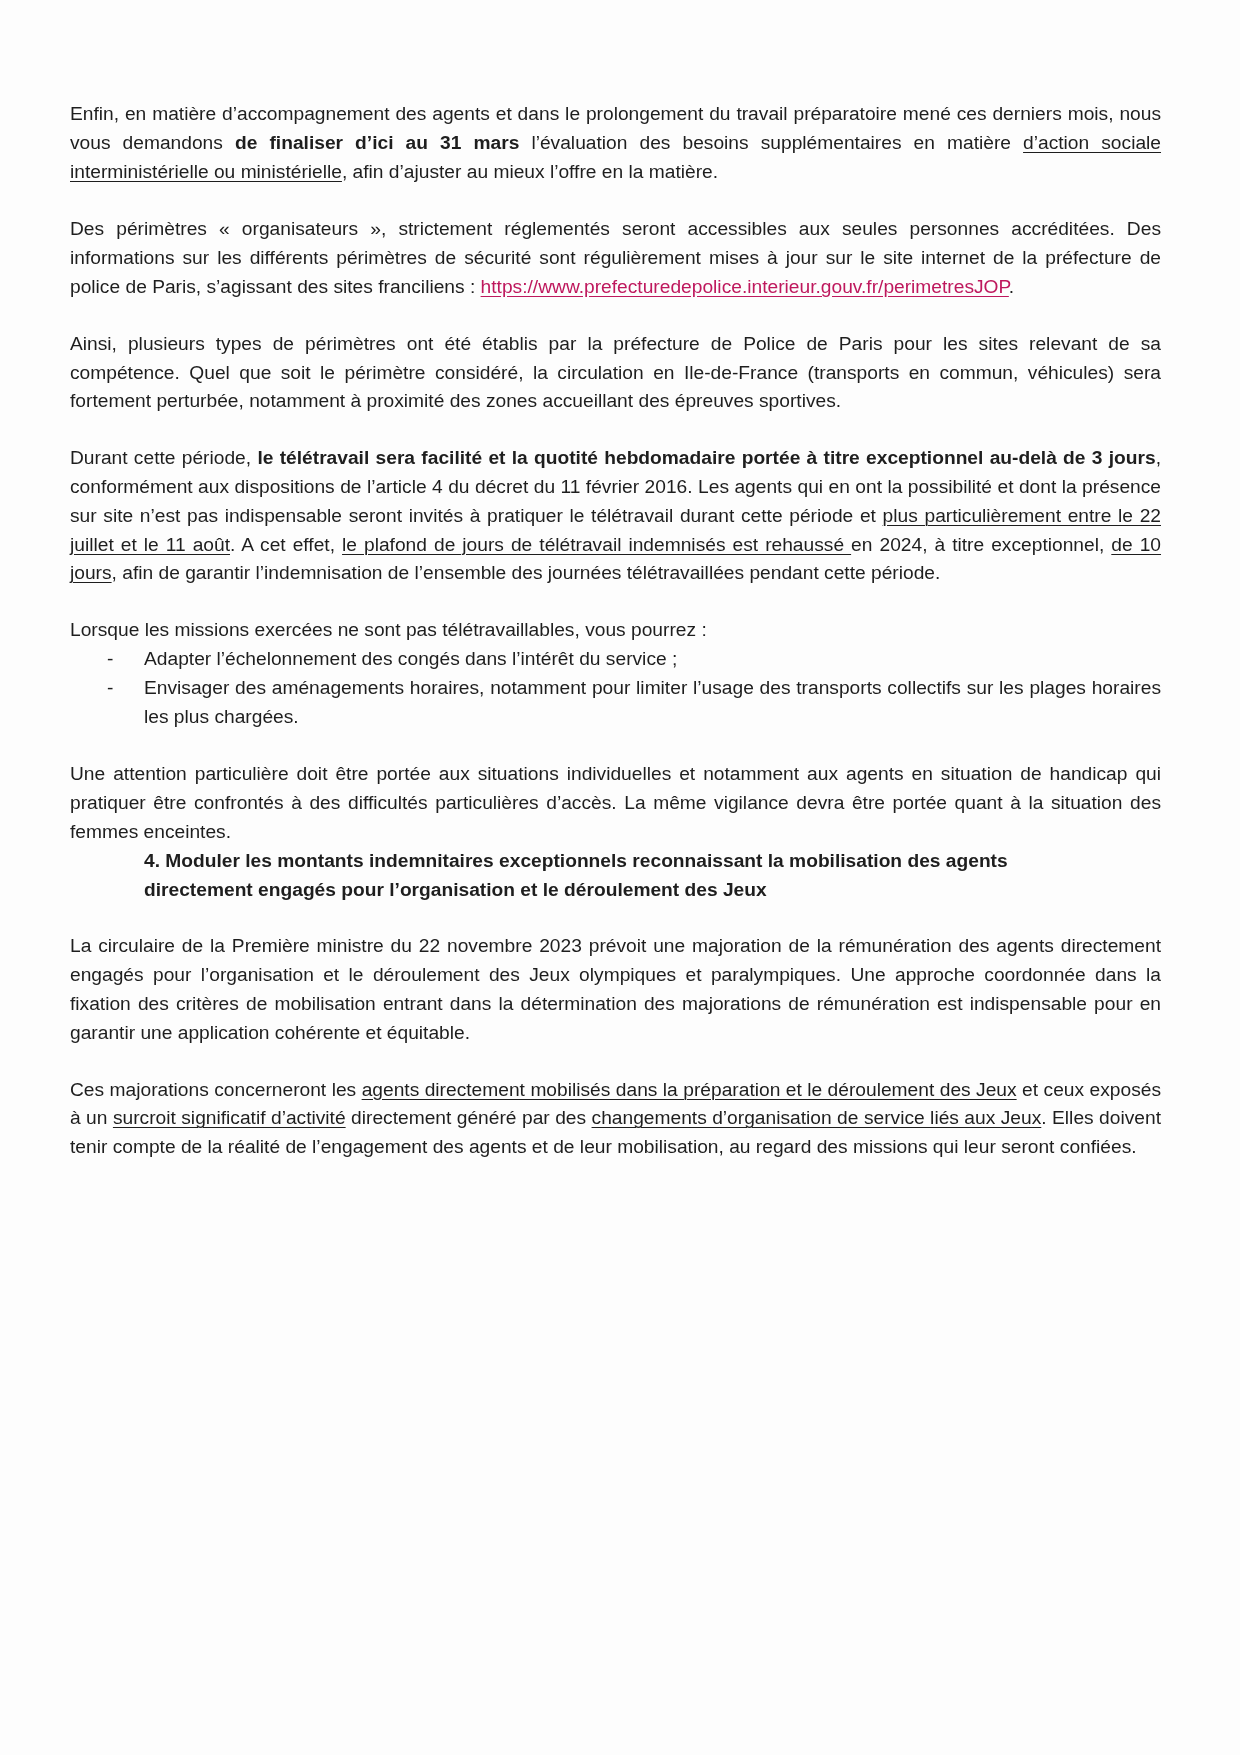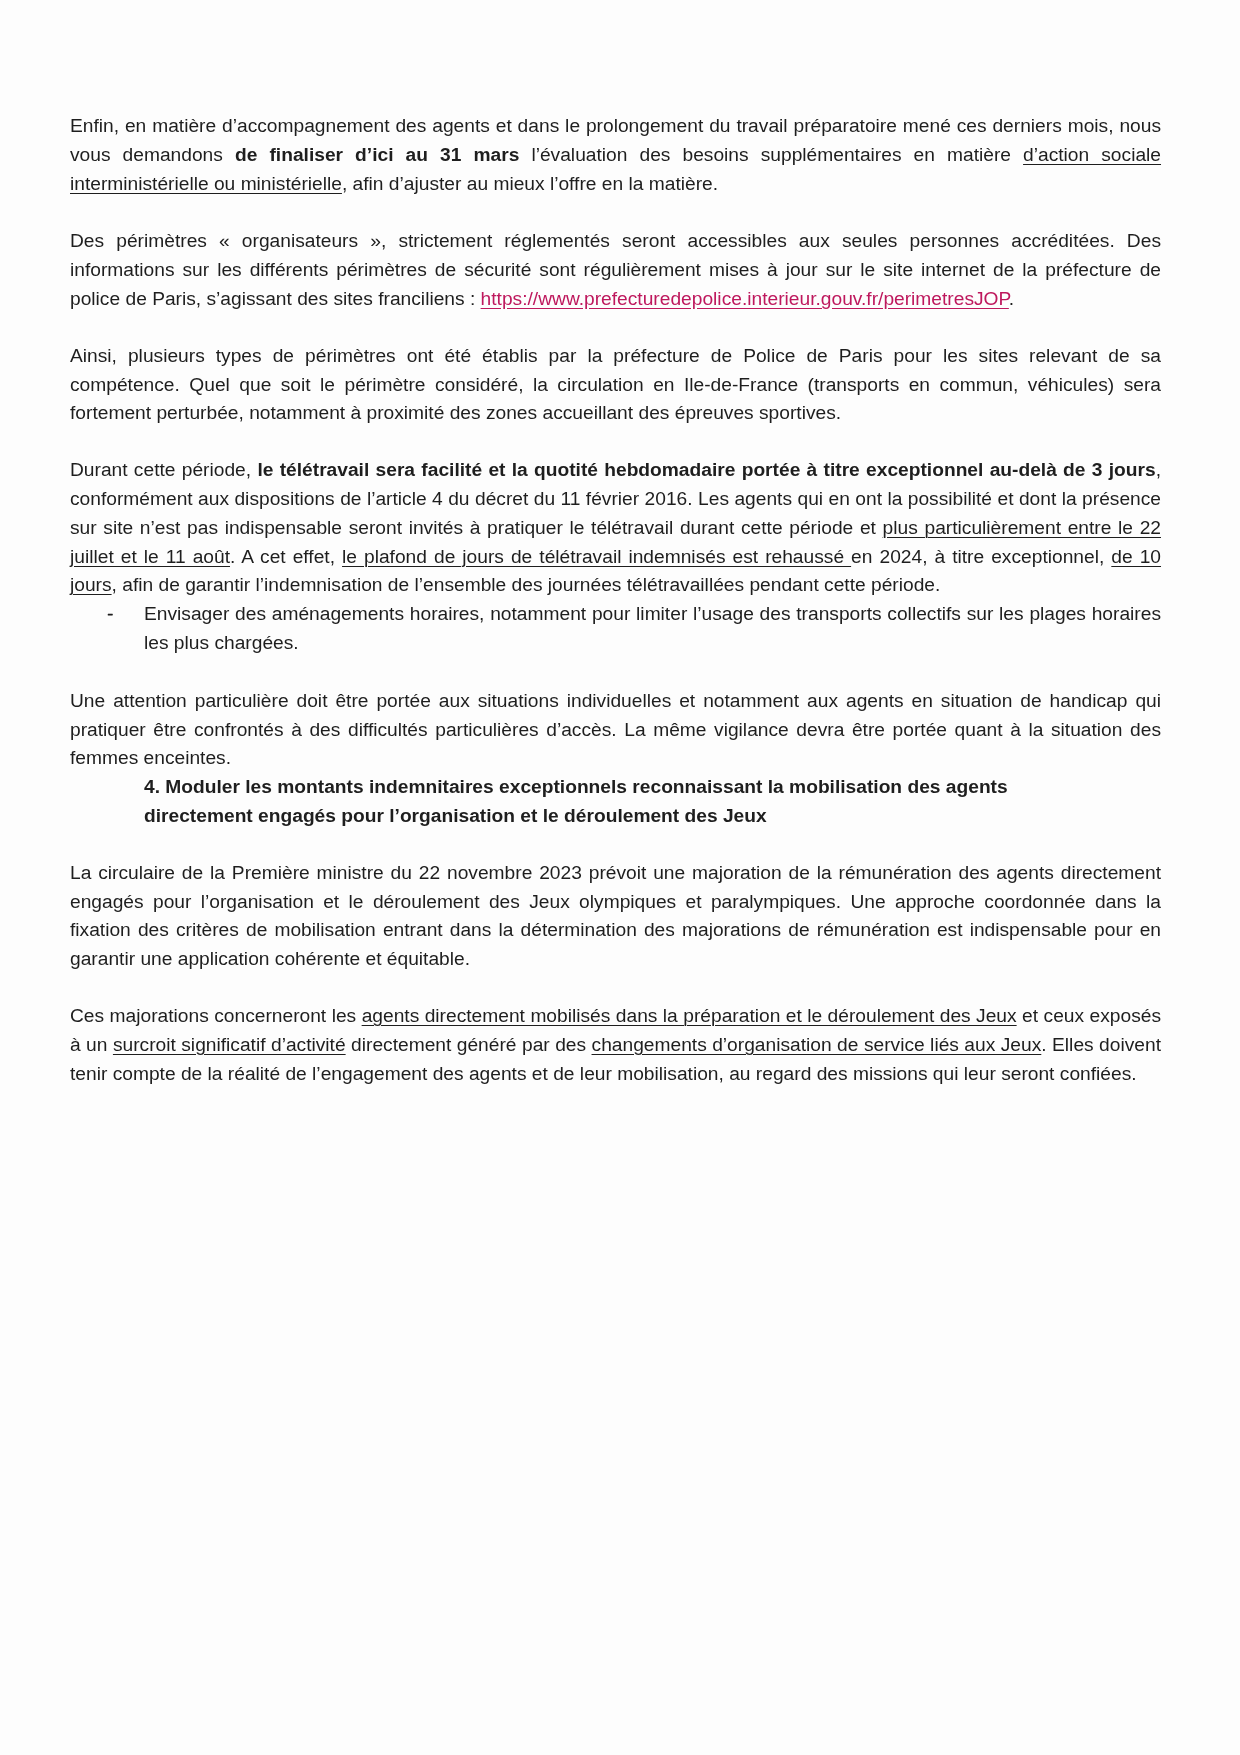--- a/index.html
+++ b/index.html
@@ -8,21 +8,21 @@
       height: 1755px;
       background: #fdfdfd;
       color: #1e1e1e;
       font-family: "Liberation Sans", "DejaVu Sans", sans-serif;
       overflow: hidden;
       position: relative;
     }
     .page {
       position: absolute;
       left: 70px;
-      top: 112px;
+      top: 100px;
       width: 1091px;
     }
     .p {
       font-size: 19.2px;
       line-height: 28.8px;
       margin: 0;
       text-align: justify;
     }
     .u { text-decoration: underline; text-underline-offset: 3px; text-decoration-thickness: 1px; }
     .b { font-weight: bold; }
@@ -67,22 +67,23 @@
     <span>Des périmètres « organisateurs », strictement réglementés seront accessibles aux seules personnes accréditées. Des informations sur les différents périmètres de sécurité sont régulièrement mises à jour sur le site internet de la préfecture de police de Paris, s’agissant des sites franciliens : </span><a class="link" href="#">https://www.prefecturedepolice.interieur.gouv.fr/perimetresJOP</a><span>.</span>
   </p>
 
   <p class="p" style="margin-top:28px;">Ainsi, plusieurs types de périmètres ont été établis par la préfecture de Police de Paris pour les sites relevant de sa compétence. Quel que soit le périmètre considéré, la circulation en Ile-de-France (transports en commun, véhicules) sera fortement perturbée, notamment à proximité des zones accueillant des épreuves sportives.</p>
 
 
   <p class="p" style="margin-top:28px;">
     <span>Durant cette période, </span><span class="b">le télétravail sera facilité et la quotité hebdomadaire portée à titre exceptionnel au-delà de 3 jours</span><span>, conformément aux dispositions de l’article 4 du décret du 11 février 2016. Les agents qui en ont la possibilité et dont la présence sur site n’est pas indispensable seront invités à pratiquer le télétravail durant cette période et </span><span class="u">plus particulièrement entre le 22 juillet et le 11 août</span><span>. A cet effet, </span><span class="u">le plafond de jours de télétravail indemnisés est rehaussé </span><span>en 2024, à titre exceptionnel, </span><span class="u">de 10 jours</span><span>, afin de garantir l’indemnisation de l’ensemble des journées télétravaillées pendant cette période.</span>
   </p>
 
+  <p class="p" style="margin-top:28px;">Lorsque les missions exercées ne sont pas télétravaillables, vous pourrez :</p>
   <ul class="dash">
-    <li><span class="dash-mark">-</span></li>
+    <li><span class="dash-mark">-</span><span>Adapter l’échelonnement des congés dans l’intérêt du service ;</span></li>
     <li style="text-align:justify;"><span class="dash-mark">-</span><span>Envisager des aménagements horaires, notamment pour limiter l’usage des transports collectifs sur les plages horaires les plus chargées.</span></li>
   </ul>
 
   <p class="p" style="margin-top:29px;">Une attention particulière doit être portée aux situations individuelles et notamment aux agents en situation de handicap qui pratiquer être confrontés à des difficultés particulières d’accès. La même vigilance devra être portée quant à la situation des femmes enceintes.</p>
 
   <h3 class="h h4" style="">4. Moduler les montants indemnitaires exceptionnels reconnaissant la mobilisation des agents directement engagés pour l’organisation et le déroulement des Jeux</h3>
 
   <p class="p" style="margin-top:28px;">La circulaire de la Première ministre du 22 novembre 2023 prévoit une majoration de la rémunération des agents directement engagés pour l’organisation et le déroulement des Jeux olympiques et paralympiques. Une approche coordonnée dans la fixation des critères de mobilisation entrant dans la détermination des majorations de rémunération est indispensable pour en garantir une application cohérente et équitable.</p>
 
   <p class="p" style="margin-top:28px;">

